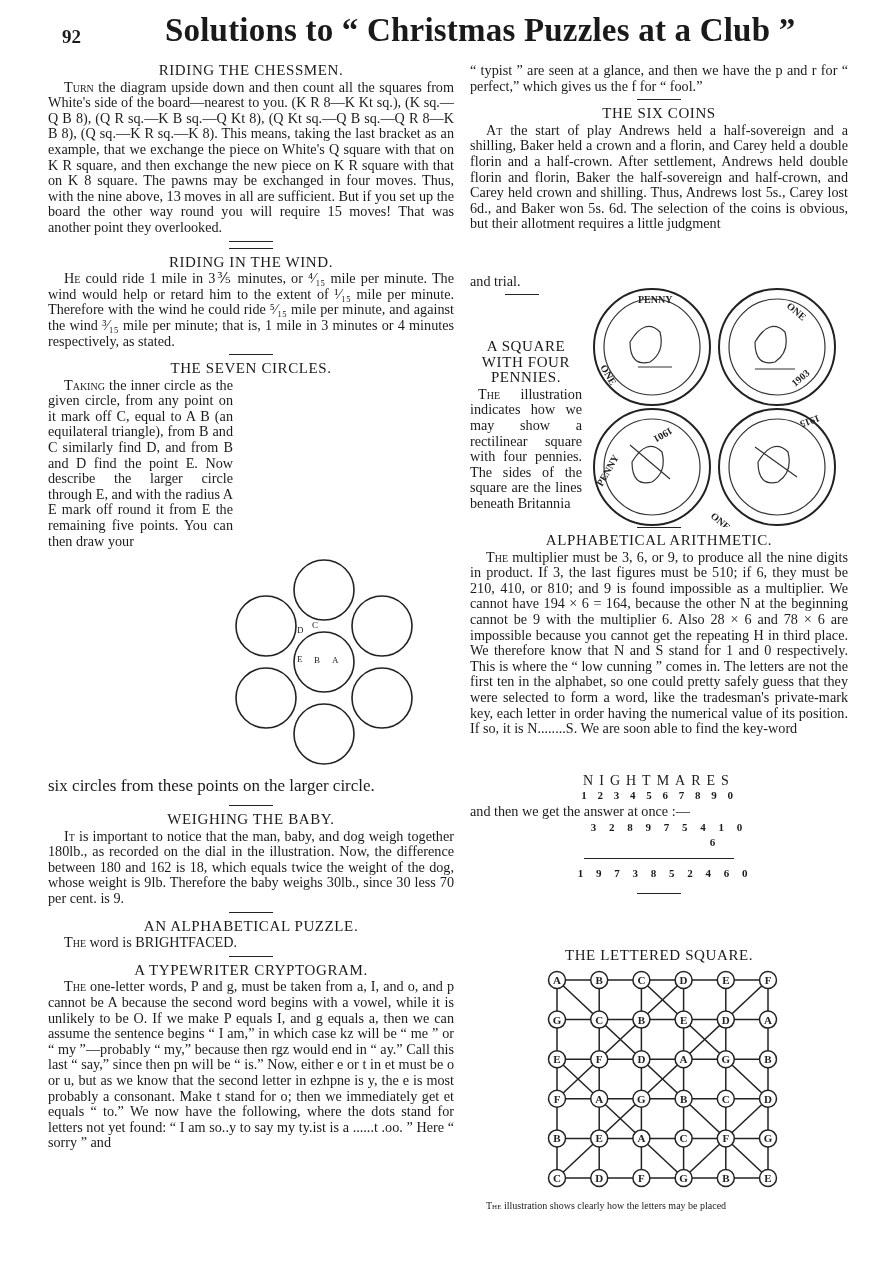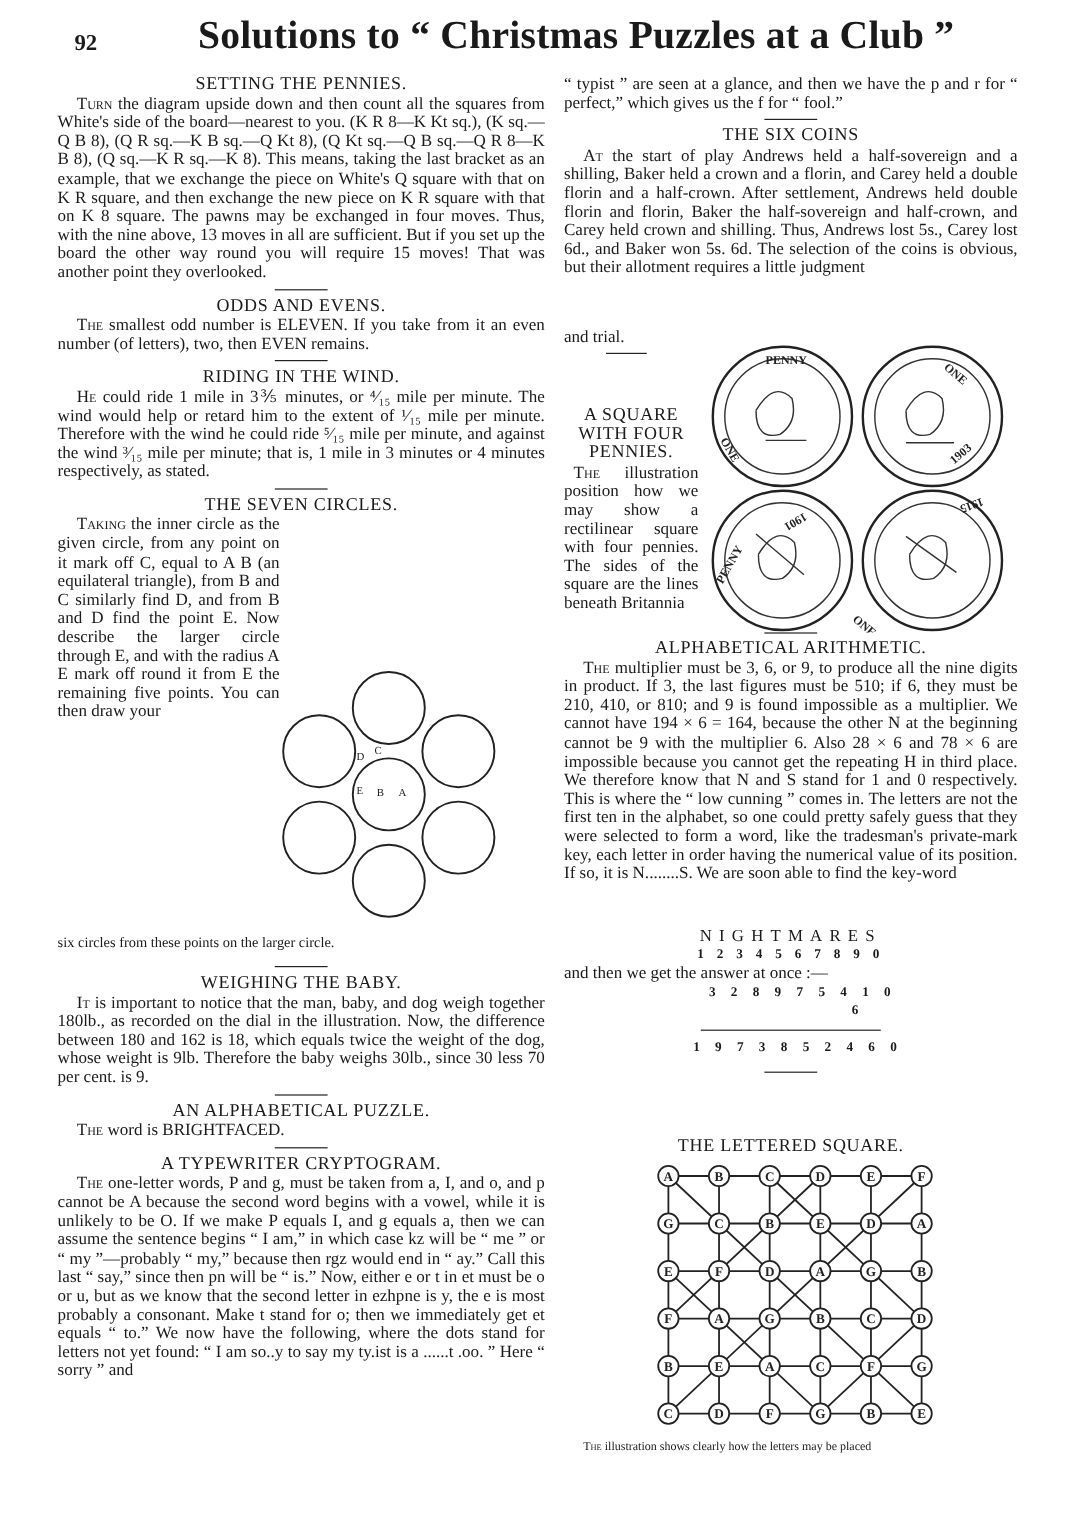--- a/index.html
+++ b/index.html
@@ -29,29 +29,25 @@
 
 <div class="page" data-name="book-page">
 
   <div class="header" data-name="page-header">
     <span class="page-num" data-name="page-number">92</span>
     <span class="running-title" data-name="running-title">Solutions to “ Christmas Puzzles at a Club ”</span>
   </div>
 
   <div class="col col-left" data-name="left-column">
     <div data-name="section-setting-chessmen">
-      <div class="heading" data-name="section-heading">SETTING THE PENNIES.</div>
+      <div class="heading" data-name="section-heading">RIDING THE CHESSMEN.</div>
       <p data-name="section-body"><span class="sc">Turn</span> <span>the diagram upside down and then count all the squares from White's side of the board—nearest to you. (K R 8—K Kt sq.), (K sq.—Q B 8), (Q R sq.—K B sq.—Q Kt 8), (Q Kt sq.—Q B sq.—Q R 8—K B 8), (Q sq.—K R sq.—K 8). This means, taking the last bracket as an example, that we exchange the piece on White's Q square with that on K R square, and then exchange the new piece on K R square with that on K 8 square. The pawns may be exchanged in four moves. Thus, with the nine above, 13 moves in all are sufficient. But if you set up the board the other way round you will require 15 moves! That was another point they overlooked.</span></p>
     </div>
     <div class="rule" data-name="section-divider"></div>
 
-    <div data-name="section-odds-evens">
-      <div class="heading" data-name="section-heading">ODDS AND EVENS.</div>
-      <p data-name="section-body"><span class="sc">The</span> <span>smallest odd number is ELEVEN. If you take from it an even number (of letters), two, then EVEN remains.</span></p>
-    </div>
     <div class="rule" data-name="section-divider"></div>
 
     <div data-name="section-riding-wind">
       <div class="heading" data-name="section-heading">RIDING IN THE WIND.</div>
       <p data-name="section-body"><span class="sc">He</span> <span>could ride 1 mile in 3⅗ minutes, or ⁴⁄₁₅ mile per minute. The wind would help or retard him to the extent of ¹⁄₁₅ mile per minute. Therefore with the wind he could ride ⁵⁄₁₅ mile per minute, and against the wind ³⁄₁₅ mile per minute; that is, 1 mile in 3 minutes or 4 minutes respectively, as stated.</span></p>
     </div>
     <div class="rule" data-name="section-divider"></div>
 
     <div data-name="section-seven-circles">
       <div class="heading" data-name="section-heading">THE SEVEN CIRCLES.</div>
@@ -76,21 +72,21 @@
     </g>
     <g font-family="Liberation Serif, serif" font-size="9" fill="#222">
       <text data-name="label-d" x="63" y="77">D</text>
       <text data-name="label-c" x="78" y="72">C</text>
       <text data-name="label-e" x="63" y="106">E</text>
       <text data-name="label-b" x="80" y="107">B</text>
       <text data-name="label-a" x="98" y="107">A</text>
     </g>
   </svg>
 
-  <div class="sec" data-name="seven-circles-tail" style="left:48px; top:778px; width:406px; font-size:12px; line-height:15.6px;">
+  <div class="sec" data-name="seven-circles-tail" style="left:48px; top:778px; width:406px; font-size:17px; line-height:15.6px;">
     <span>six circles from these points on the larger circle.</span>
   </div>
 
   <div class="sec" data-name="left-lower-sections" style="left:48px; top:800px; width:406px; font-size:14.2px; line-height:15.6px; text-align:justify;">
     <div class="rule" data-name="section-divider"></div>
     <div data-name="section-weighing-baby">
       <div class="heading" data-name="section-heading">WEIGHING THE BABY.</div>
       <p data-name="section-body"><span class="sc">It</span> <span>is important to notice that the man, baby, and dog weigh together 180lb., as recorded on the dial in the illustration. Now, the difference between 180 and 162 is 18, which equals twice the weight of the dog, whose weight is 9lb. Therefore the baby weighs 30lb., since 30 less 70 per cent. is 9.</span></p>
     </div>
     <div class="rule" data-name="section-divider"></div>
@@ -114,21 +110,21 @@
     </div>
   </div>
 
   <div class="sec" data-name="six-coins-tail" style="left:470px; top:274px; font-size:14.2px; line-height:15.6px;">
     <span>and trial.</span>
   </div>
 
   <div class="sec" data-name="section-square-pennies" style="left:470px; top:292px; width:112px; font-size:14.2px; line-height:15.6px;">
     <div class="rule" data-name="section-divider" style="width:34px; margin:2px 0 6px 35px;"></div>
     <div class="heading" data-name="section-heading" style="line-height:15.6px;margin-top:44px;">A SQUARE WITH FOUR PENNIES.</div>
-    <p data-name="section-body" style="text-indent:8px; text-align:justify;"><span class="sc">The</span> <span>illustration position how we may show a rectilinear square with four pennies. The sides of the square are the lines beneath Britannia</span></p>
+    <p data-name="section-body" style="text-indent:8px; text-align:justify;"><span class="sc">The</span> <span>illustration indicates how we may show a rectilinear square with four pennies. The sides of the square are the lines beneath Britannia</span></p>
   </div>
 
   <svg class="coins-fig" data-name="four-pennies-figure" viewBox="0 0 250 240">
     <g fill="#fff" stroke="#222" stroke-width="2">
       <circle data-name="penny-top-left" cx="62" cy="60" r="58"></circle>
       <circle data-name="penny-top-right" cx="187" cy="60" r="58"></circle>
       <circle data-name="penny-bottom-left" cx="62" cy="180" r="58"></circle>
       <circle data-name="penny-bottom-right" cx="187" cy="180" r="58"></circle>
     </g>
     <g fill="none" stroke="#333" stroke-width="1.2">

